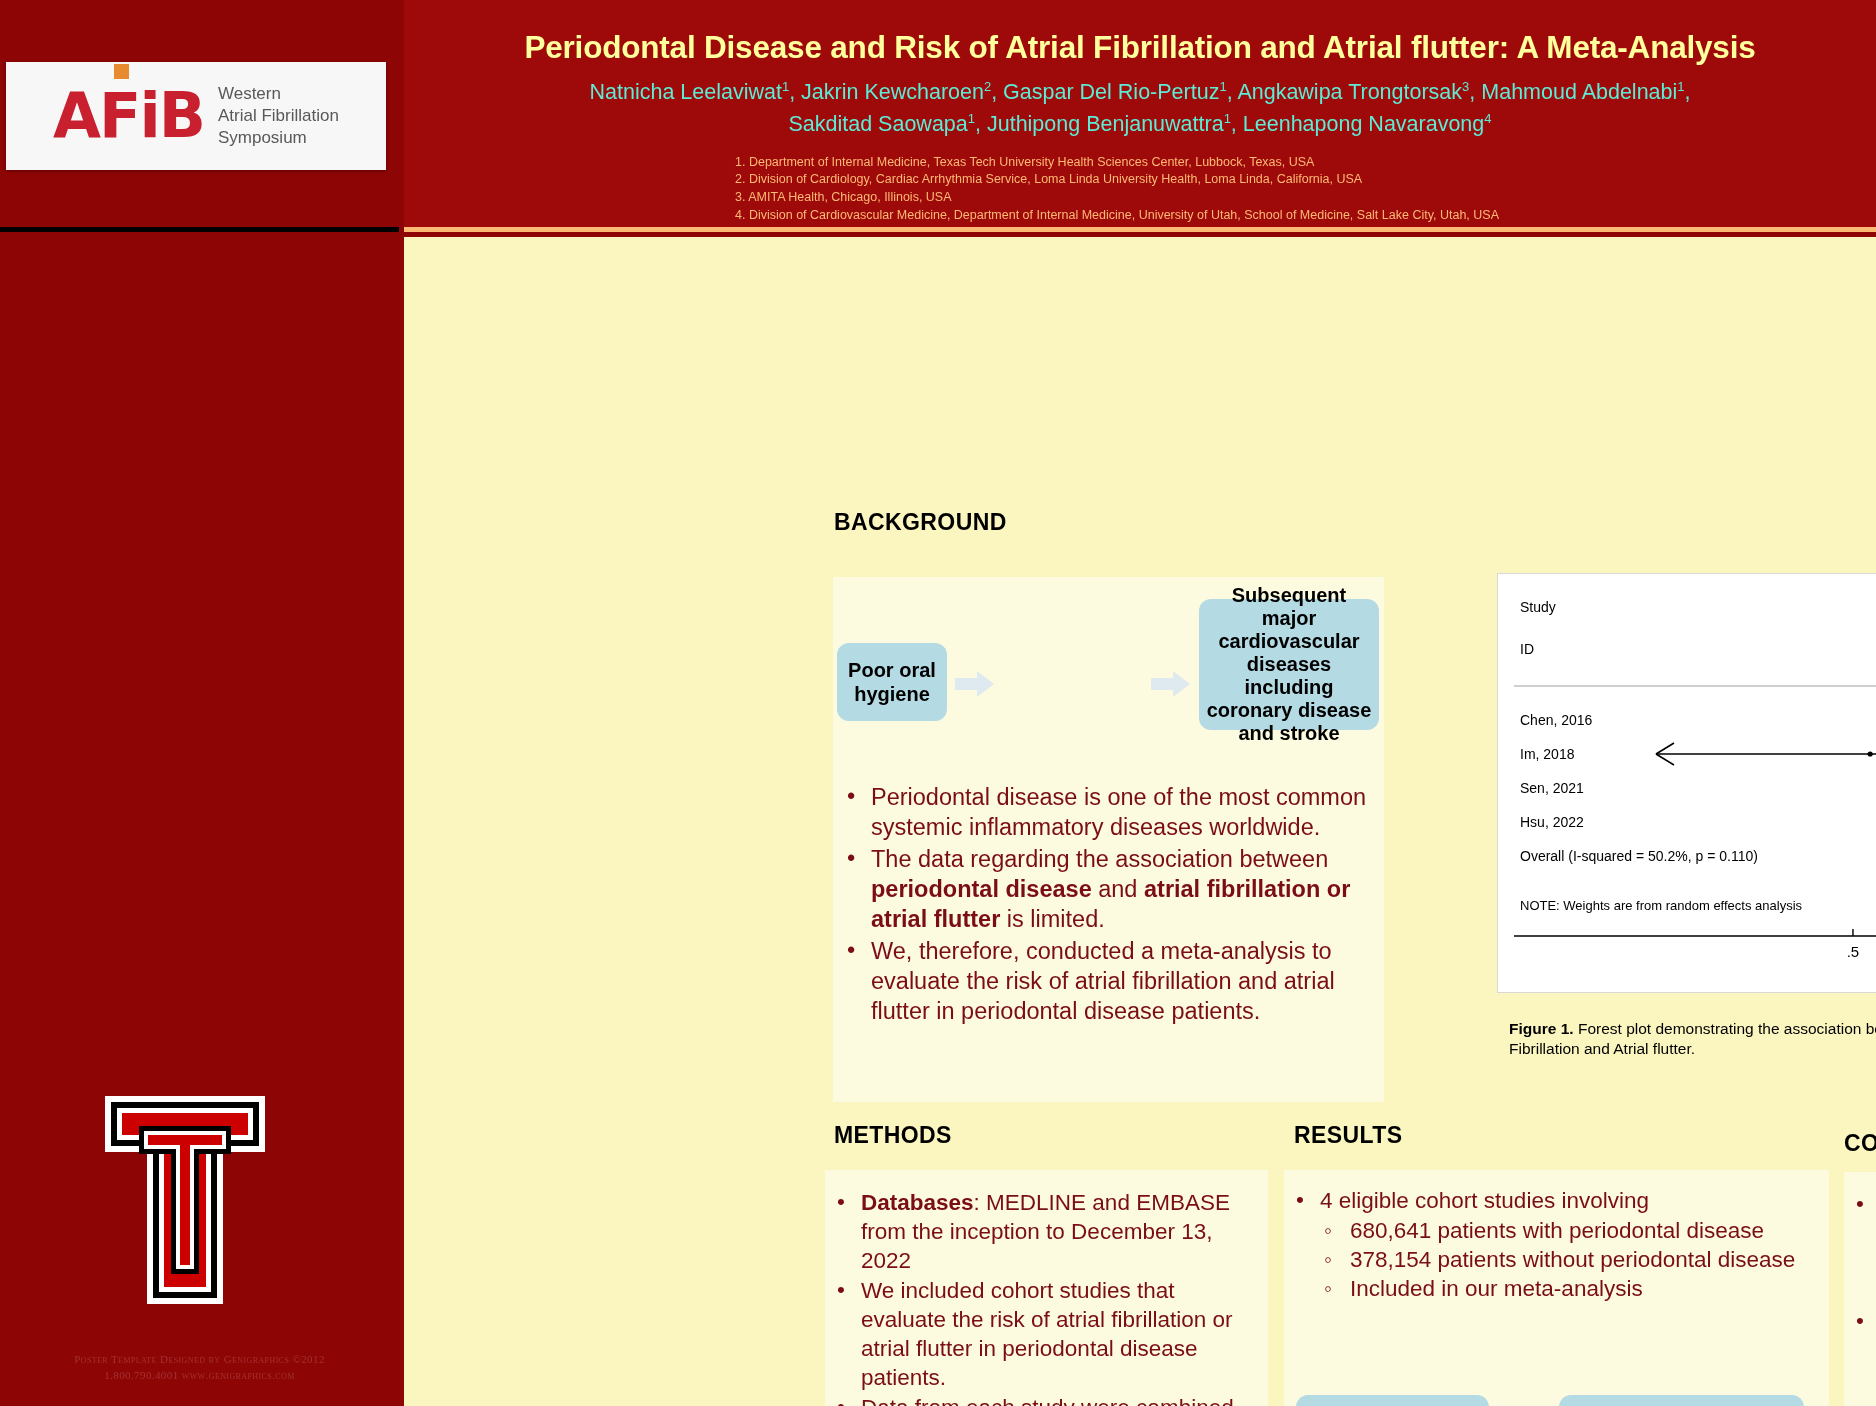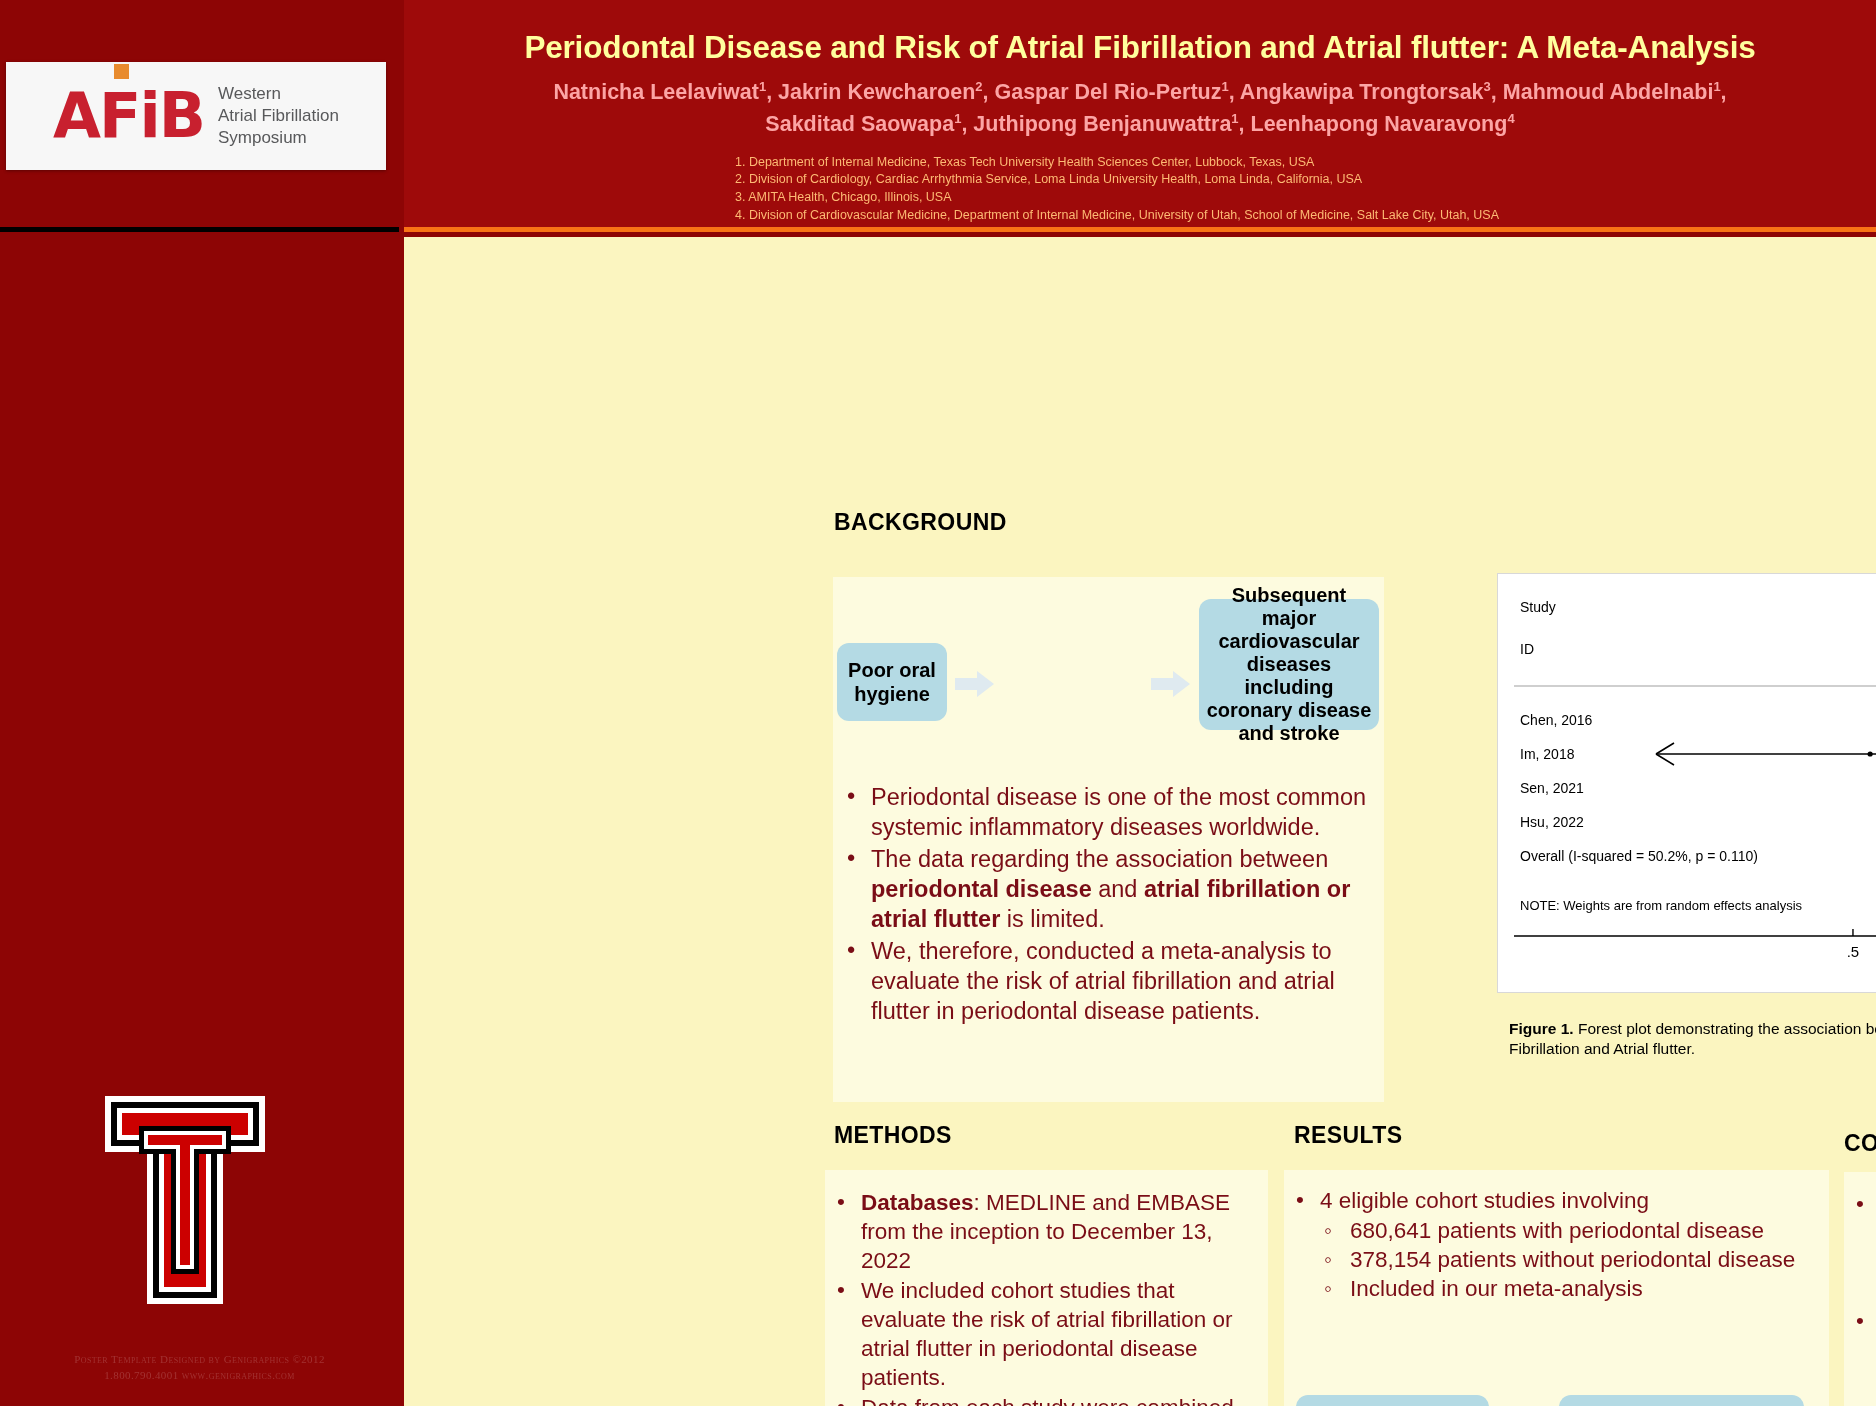--- a/index.html
+++ b/index.html
@@ -55,30 +55,30 @@
     font-family:"Liberation Serif", serif;
     font-variant:small-caps;
     font-size:11px; line-height:1.45;
     color:#a33232;
     letter-spacing:.4px;
   }
   
   #header {
     position:absolute; left:404px; top:0; width:1472px; height:232px;
     background:#9e0a0a;
-    border-bottom:5px solid #f97316;
+    border-bottom:5px solid #fdba74;
     text-align:center;
   }
   #poster-title {
     color:#ffff9e; font-size:31.5px; font-weight:bold;
     padding-top:30px; line-height:1.1;
     letter-spacing:-.2px;
   }
   .authors {
-    color:#fca5a5; font-size:21.5px; font-weight:bold;
+    color:#5eead4; font-size:21.5px; font-weight:normal;
     line-height:1.42; padding-top:12px;
   }
   .authors sup { font-size:13px; }
   #affiliations {
     margin:14px auto 0; width:810px; text-align:left;
     color:#fdba74; font-size:12.5px; line-height:1.42;
   }
   
   #main {
     position:absolute; left:404px; top:237px; width:1472px; height:1169px;

